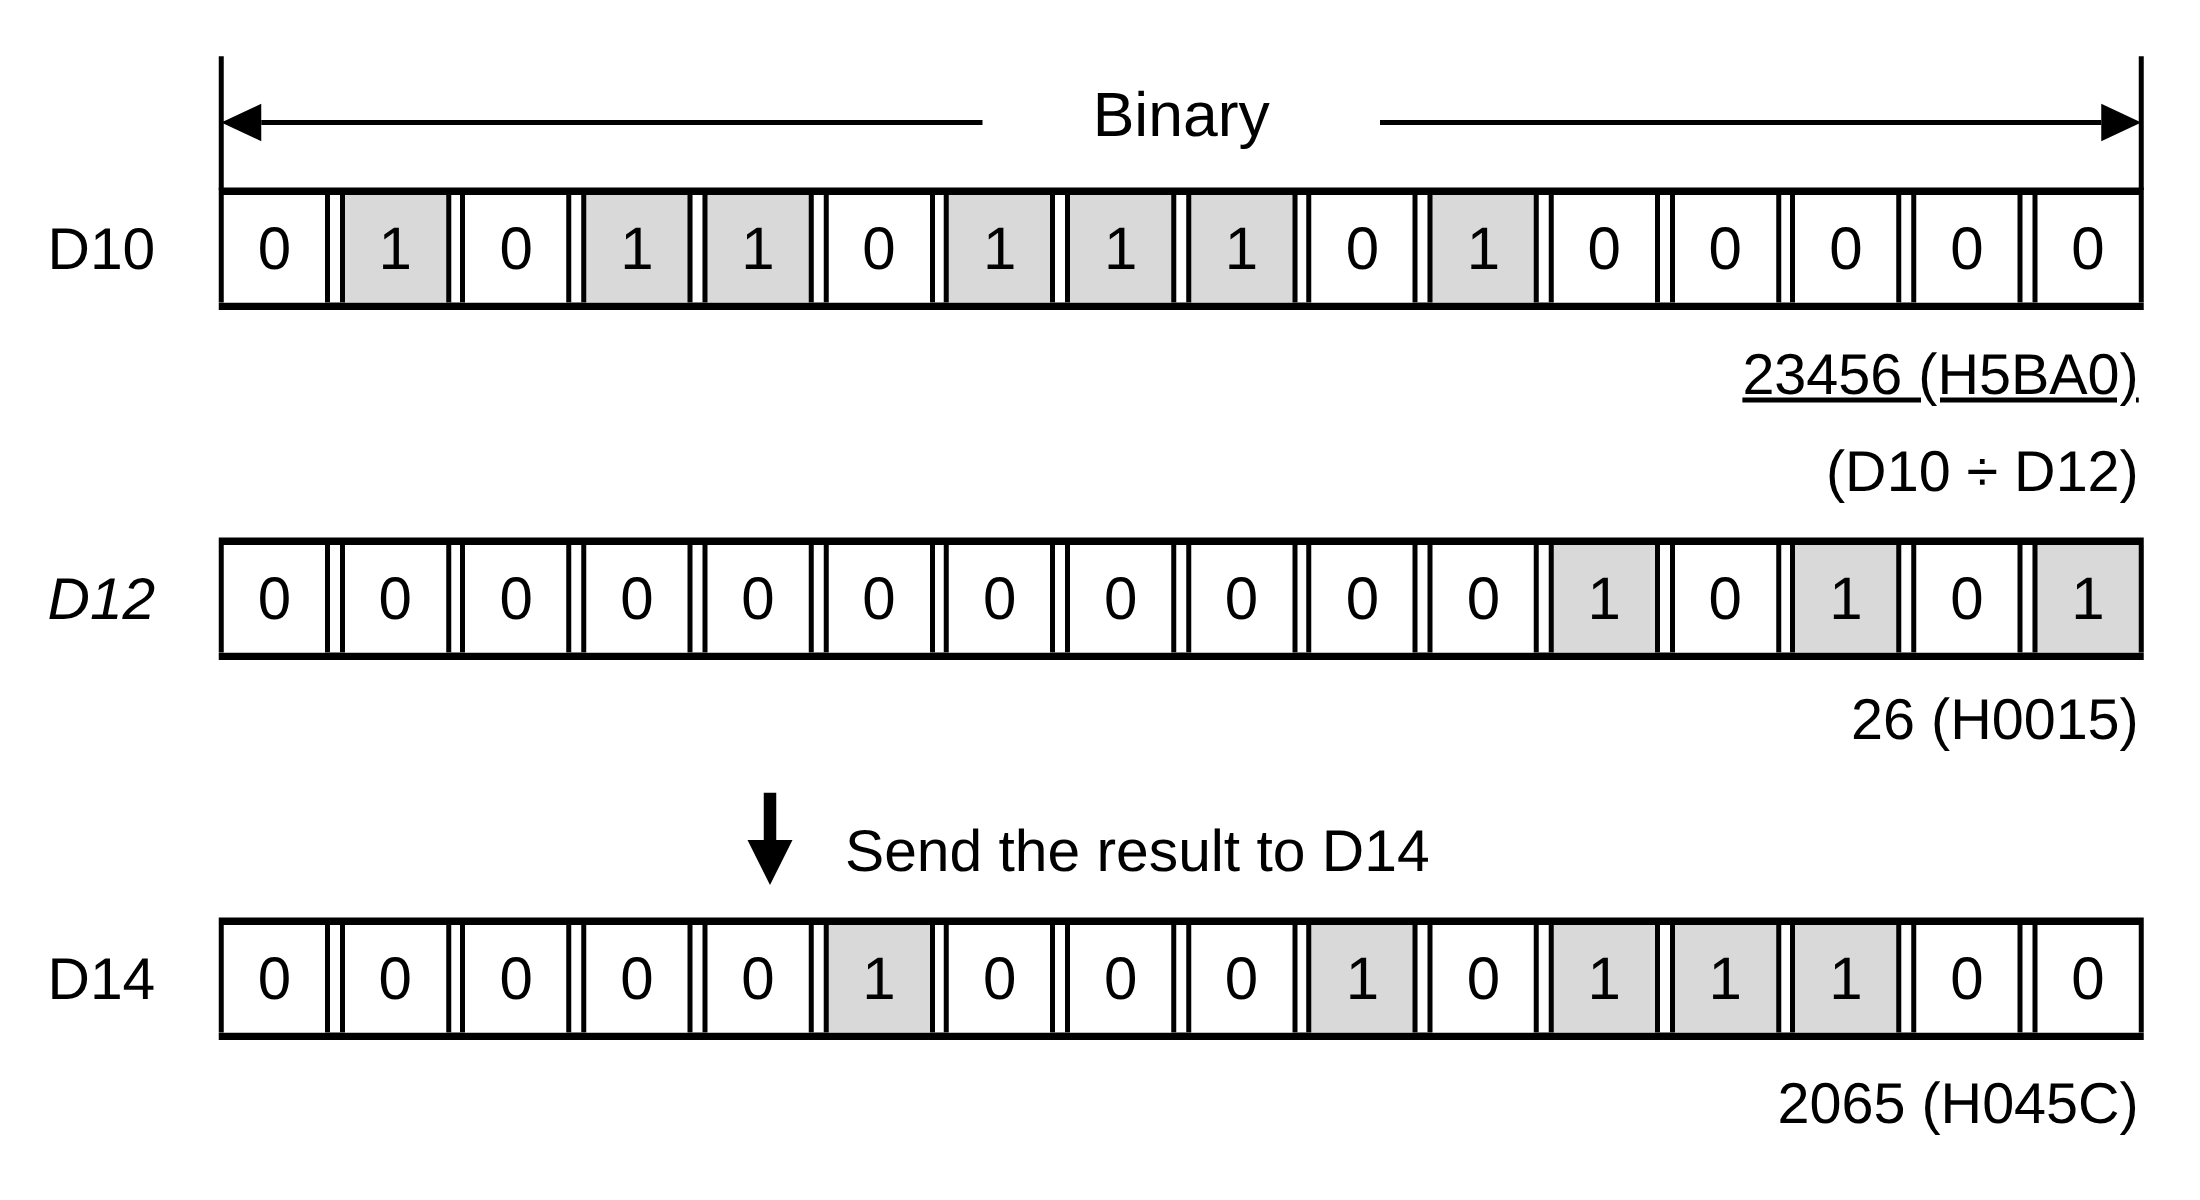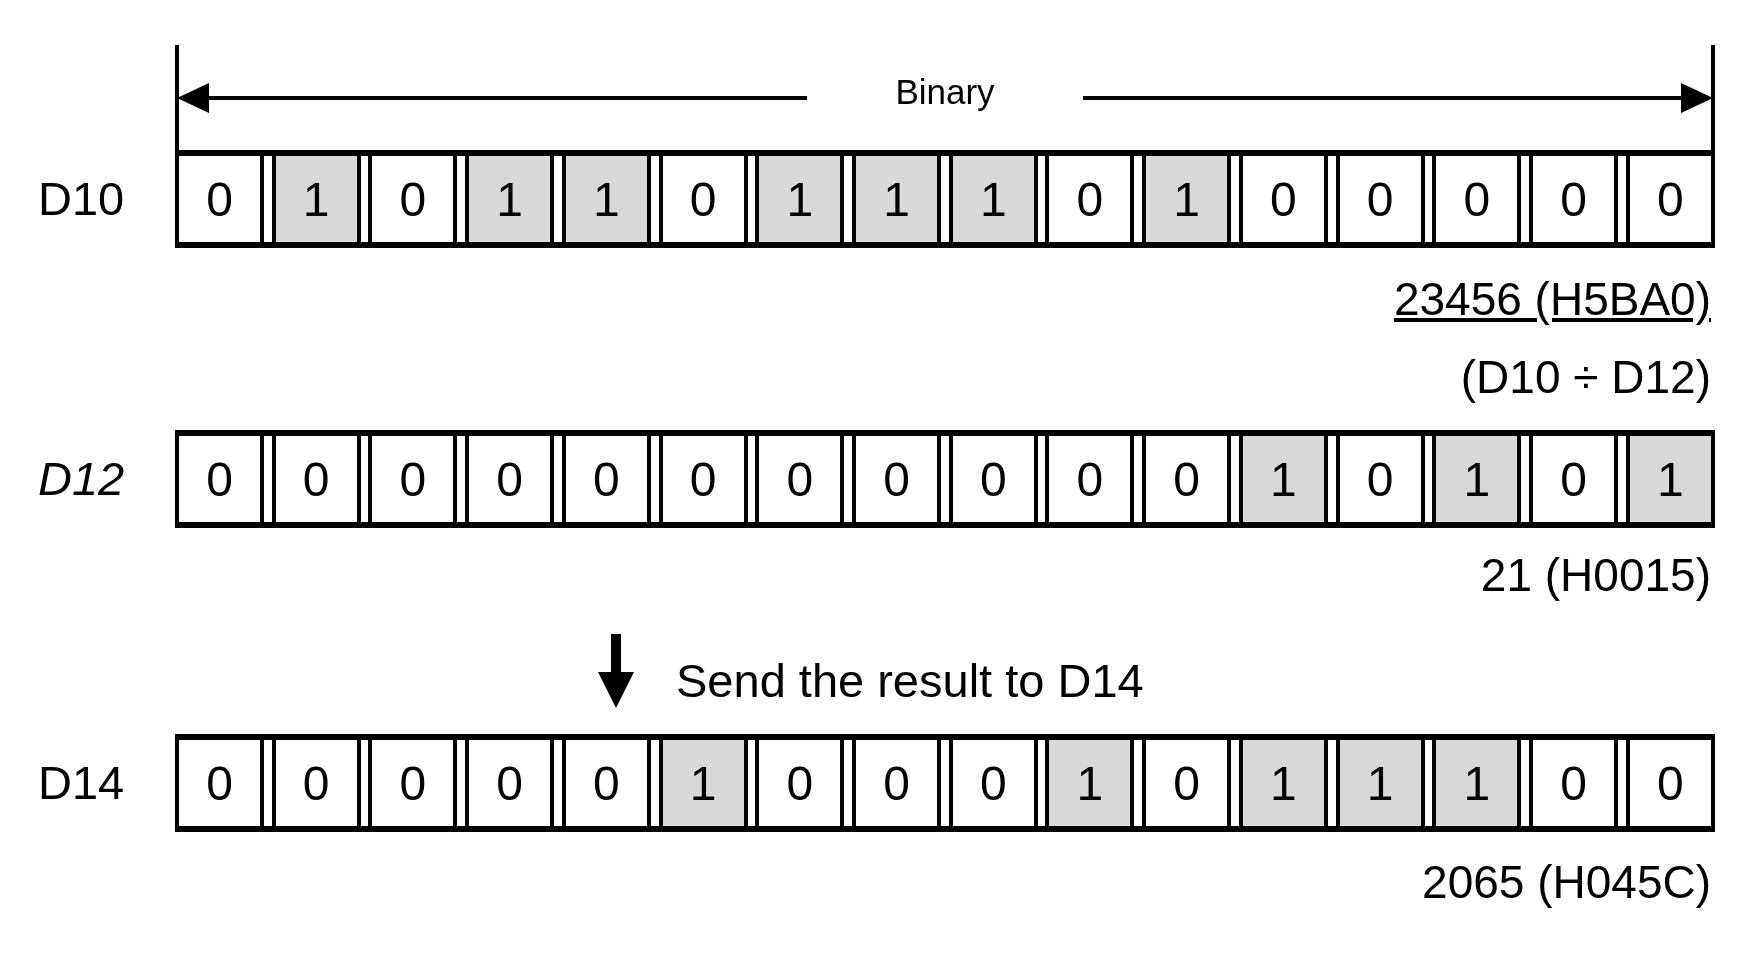--- a/index.html
+++ b/index.html
@@ -35,21 +35,21 @@
   }
   .shaft { flex: 1; height: 4px; background: #000; }
   .head {
     width: 0; height: 0;
     border-top: 15px solid transparent;
     border-bottom: 15px solid transparent;
   }
   .head.left  { border-right: 32px solid #000; }
   .head.right { border-left: 32px solid #000; }
   .binary-label {
-    font-size: 35px;
+    font-size: 50px;
     margin: 16px 88px;
     transform: translateY(-6px);
     white-space: nowrap;
   }
 
   
   .register-band {
     position: absolute;
     left: 175px;
     width: 1540px; height: 98px;
@@ -158,21 +158,21 @@
         <div class="bit-cell">0</div>
         <div class="bit-cell">0</div>
         <div class="bit-cell">0</div>
         <div class="bit-cell" style="background: rgb(217, 217, 217);">1</div>
         <div class="bit-cell">0</div>
         <div class="bit-cell" style="background: rgb(217, 217, 217);">1</div>
         <div class="bit-cell">0</div>
         <div class="bit-cell" style="background: rgb(217, 217, 217);">1</div>
       </div>
       <div class="register-name" style="top: 430px; font-style: italic;">D12</div>
-      <div class="value-label" style="top: 548px;">21 (H0015)</div>
+      <div class="value-label" style="top: 548px;">26 (H0015)</div>
       <div class="register-band" style="top: 734px;">
         <div class="bit-cell">0</div>
         <div class="bit-cell">0</div>
         <div class="bit-cell">0</div>
         <div class="bit-cell">0</div>
         <div class="bit-cell">0</div>
         <div class="bit-cell" style="background: rgb(217, 217, 217);">1</div>
         <div class="bit-cell">0</div>
         <div class="bit-cell">0</div>
         <div class="bit-cell">0</div>

